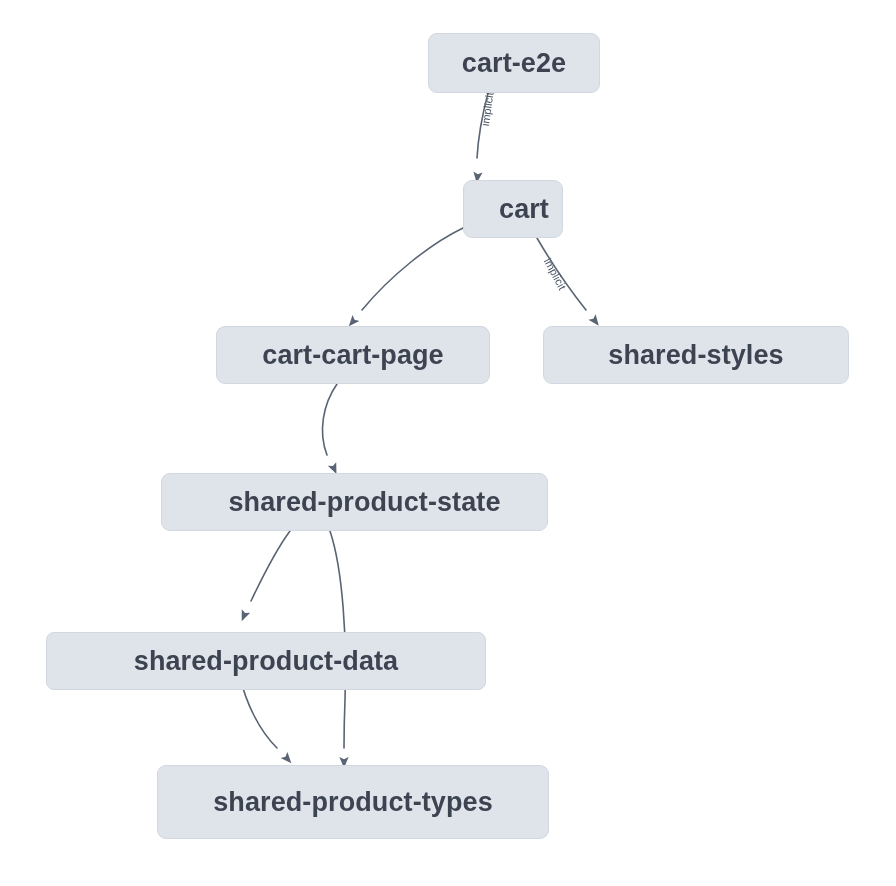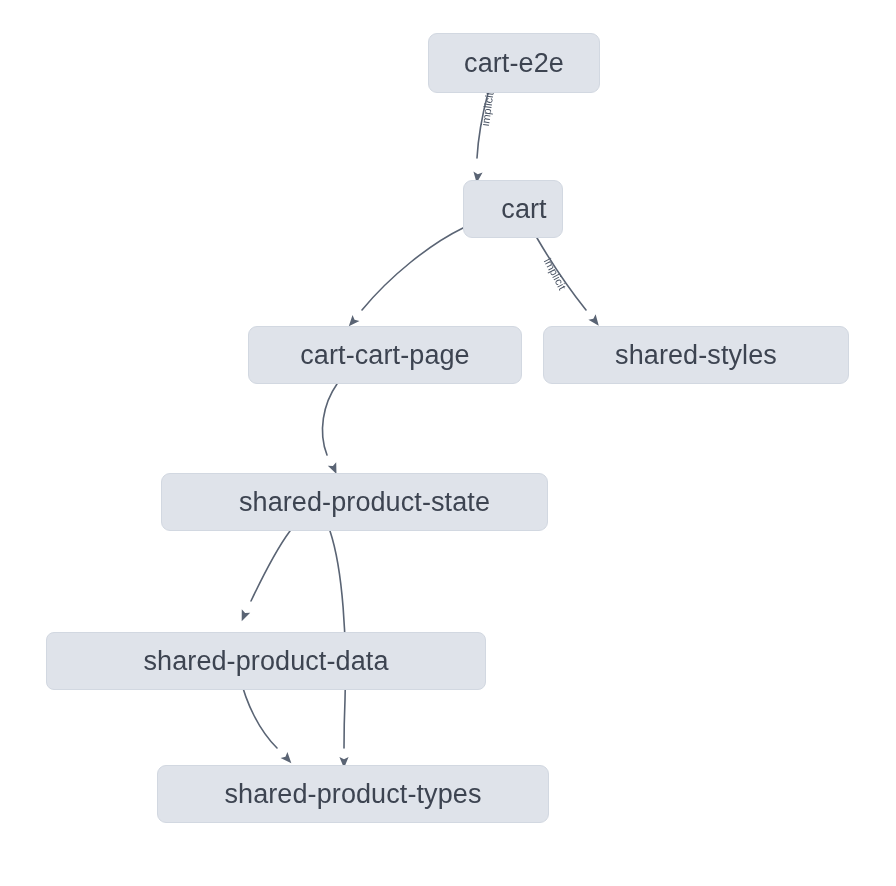--- a/index.html
+++ b/index.html
@@ -51,21 +51,21 @@
     box-sizing: border-box;
     background: #dfe3ea;
     border: 1px solid #d2d8e1;
     border-radius: 9px;
     display: flex;
     align-items: center;
     justify-content: center;
     color: #3d4451;
     font-family: "Liberation Sans", sans-serif;
     font-size: 27px;
-    font-weight: 400;
+    font-weight: 700;
     letter-spacing: 0.1px;
     white-space: nowrap;
     z-index: 2;
   }
 </style>
 </head>
 <body>
 
 <div id="graph-canvas">
 
@@ -82,24 +82,24 @@
       <polygon class="edge-arrow" points="0,-4.6 11,0 0,4.6 2.2,0" transform="translate(246,611) rotate(113)"></polygon>
       <path class="edge-path" d="M 330,531 C 343,570 347,640 345,700 C 344,724 344,738 344,748"></path>
       <polygon class="edge-arrow" points="0,-4.6 11,0 0,4.6 2.2,0" transform="translate(344,757) rotate(90)"></polygon>
       <path class="edge-path" d="M 240,677 C 246,703 259,730 277,748"></path>
       <polygon class="edge-arrow" points="0,-4.6 11,0 0,4.6 2.2,0" transform="translate(284,755) rotate(48)"></polygon>
     </svg>
 
   <div id="node-layer">
       <div class="node" style="left: 428px; top: 33px; width: 172px; height: 60px;">cart-e2e</div>
       <div class="node" style="left: 463px; top: 180px; width: 100px; height: 58px; padding-left: 22px;">cart</div>
-      <div class="node" style="left: 216px; top: 326px; width: 274px; height: 58px; margin-left: 32px;">cart-cart-page</div>
+      <div class="node" style="left: 216px; top: 326px; width: 274px; height: 58px;">cart-cart-page</div>
       <div class="node" style="left: 543px; top: 326px; width: 306px; height: 58px;">shared-styles</div>
       <div class="node" style="left: 161px; top: 473px; width: 387px; height: 58px; padding-left: 20px;">shared-product-state</div>
       <div class="node" style="left: 46px; top: 632px; width: 440px; height: 58px; border-radius: 8px;">shared-product-data</div>
-      <div class="node" style="left: 157px; top: 765px; width: 392px; height: 58px;">shared-product-types</div>
+      <div class="node" style="left: 157px; top: 765px; width: 392px; height: 74px;">shared-product-types</div>
     </div>
   <div id="label-layer">
       <div class="edge-label" style="left: 470px; top: 103px; transform: rotate(-82deg);">implicit</div>
       <div class="edge-label" style="left: 538px; top: 268px; transform: rotate(62deg);">implicit</div>
     </div>
 
 </div>
 
 </body></html>

